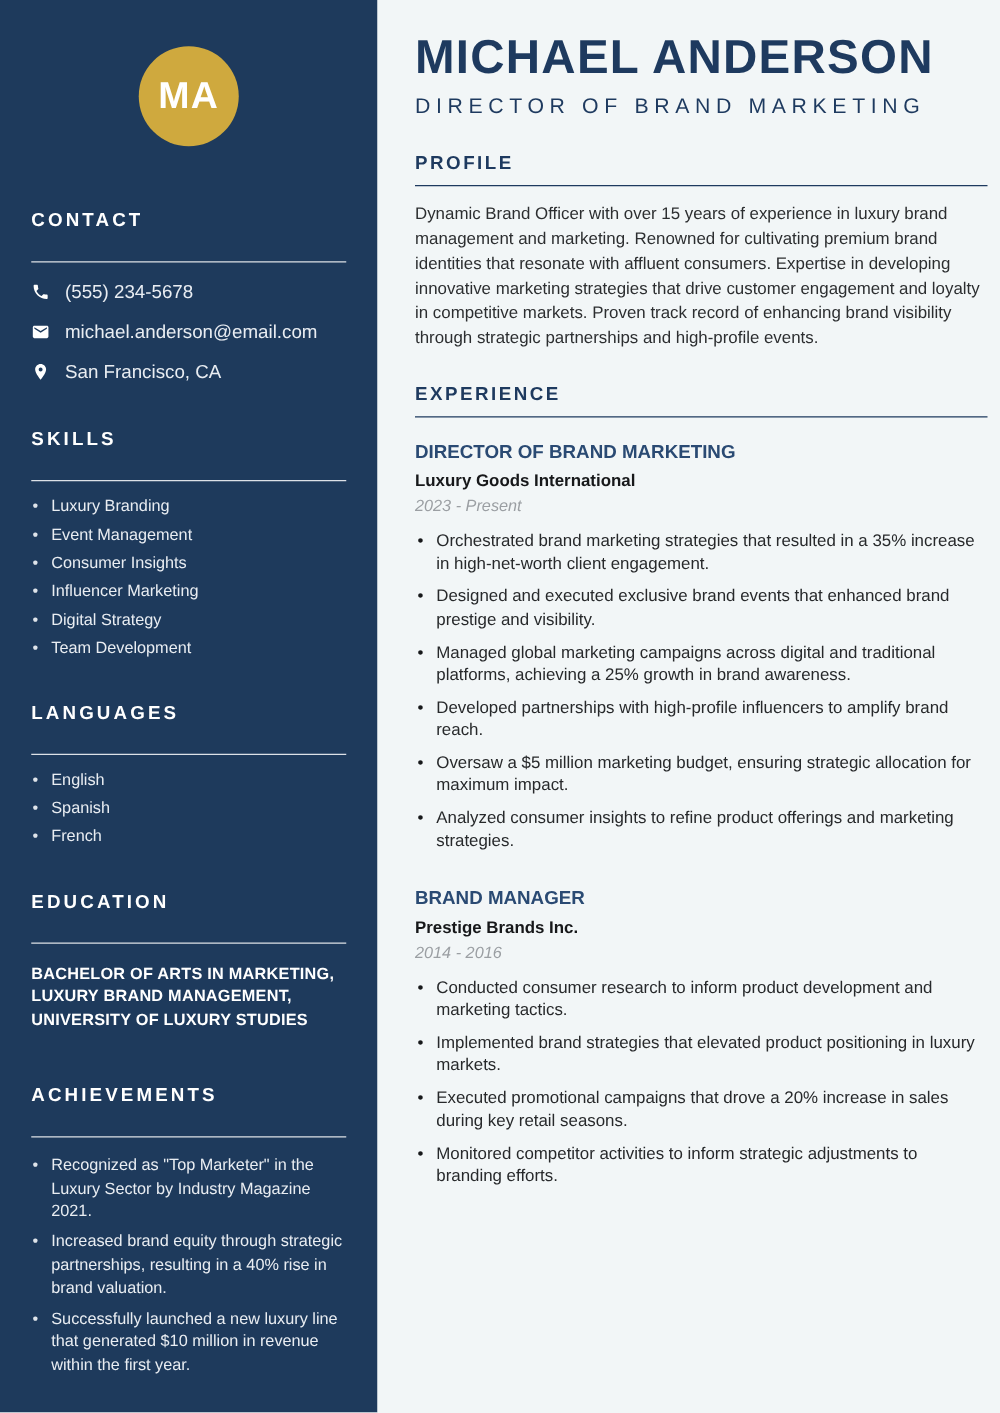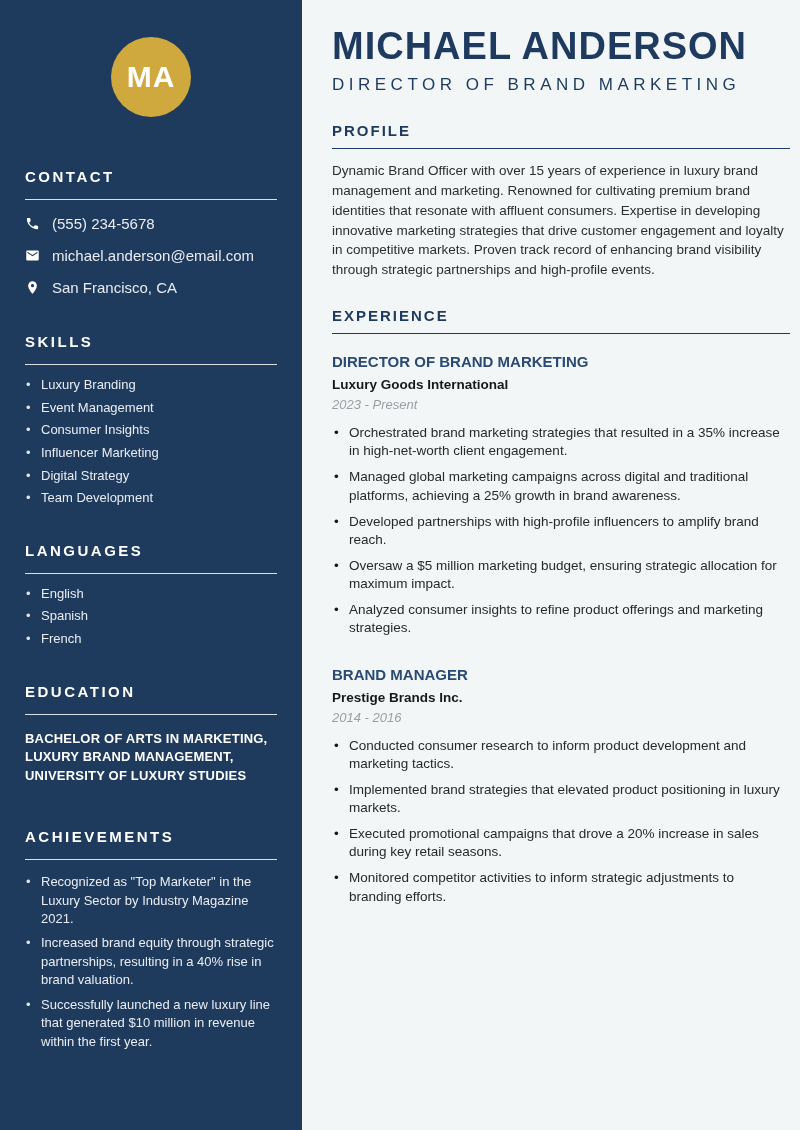--- a/index.html
+++ b/index.html
@@ -24,21 +24,21 @@
     margin: 0 auto;
     display: flex; align-items: center; justify-content: center;
     color: #ffffff; font-size: 30px; font-weight: bold; letter-spacing: 1px;
   }
   .side-section { margin-top: 37px; }
   .side-section.contact { margin-top: 51px; }
   .side-section.achievements { margin-top: 43px; }
   .side-heading {
     color: #ffffff; font-size: 15px; font-weight: bold;
     letter-spacing: 2.5px;
-    padding-bottom: 14px;
+    padding-bottom: 24px;
     border-bottom: 1.5px solid rgba(255,255,255,0.85);
   }
   .contact-row {
     display: flex; align-items: center; gap: 12px;
     margin-top: 15px;
     font-size: 15px;
   }
   .contact-row .cicon { width: 15px; height: 15px; flex-shrink: 0; display: block; }
   .side-list { list-style: none; margin: 13px 0 0; padding: 0; }
   .side-list li {
@@ -173,20 +173,21 @@
 
   <section class="section">
     <div class="section-heading">EXPERIENCE</div>
 
     <div class="job">
       <div class="job-title">DIRECTOR OF BRAND MARKETING</div>
       <div class="company">Luxury Goods International</div>
       <div class="dates">2023 - Present</div>
       <ul class="job-bullets">
         <li>Orchestrated brand marketing strategies that resulted in a 35% increase in high-net-worth client engagement.</li>
+        <li>Designed and executed exclusive brand events that enhanced brand prestige and visibility.</li>
         <li>Managed global marketing campaigns across digital and traditional platforms, achieving a 25% growth in brand awareness.</li>
         <li>Developed partnerships with high-profile influencers to amplify brand reach.</li>
         <li>Oversaw a $5 million marketing budget, ensuring strategic allocation for maximum impact.</li>
         <li>Analyzed consumer insights to refine product offerings and marketing strategies.</li>
       </ul>
     </div>
 
     <div class="job">
       <div class="job-title">BRAND MANAGER</div>
       <div class="company">Prestige Brands Inc.</div>

